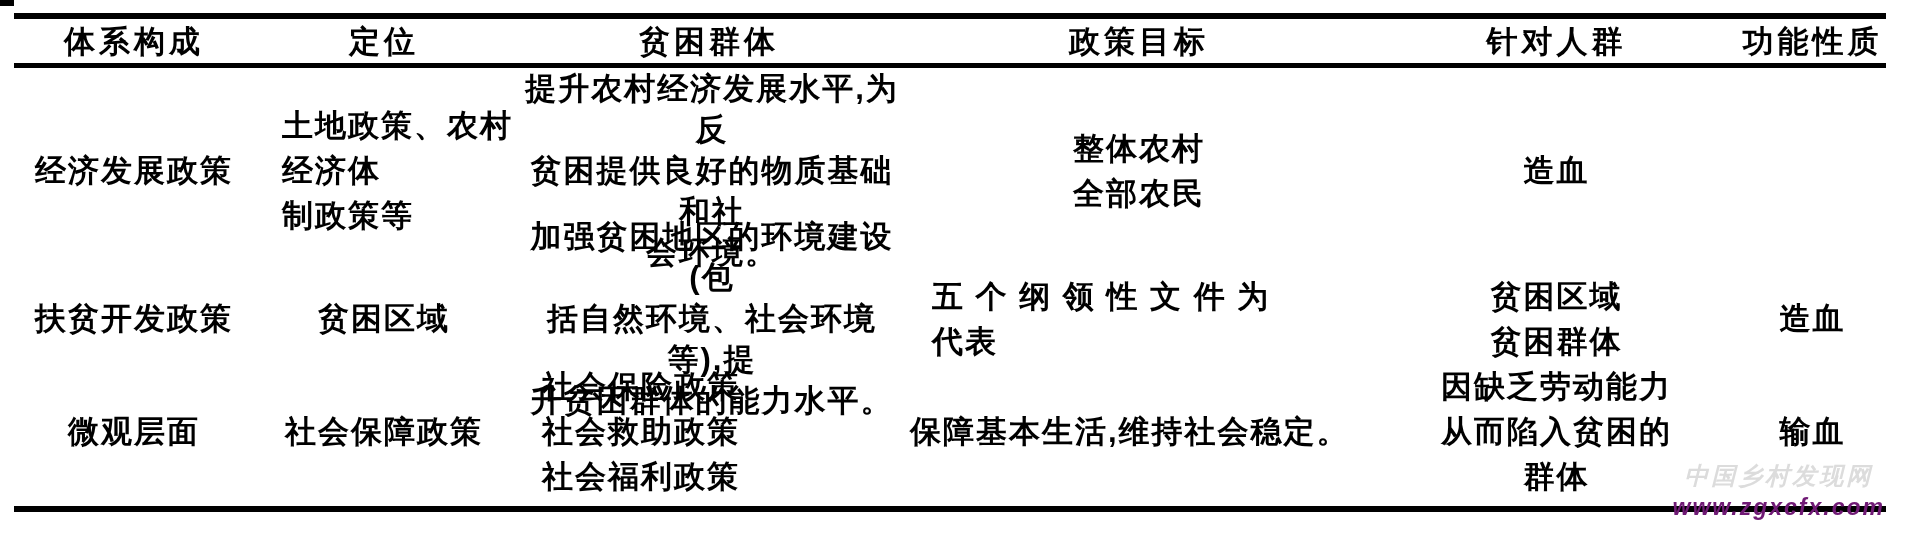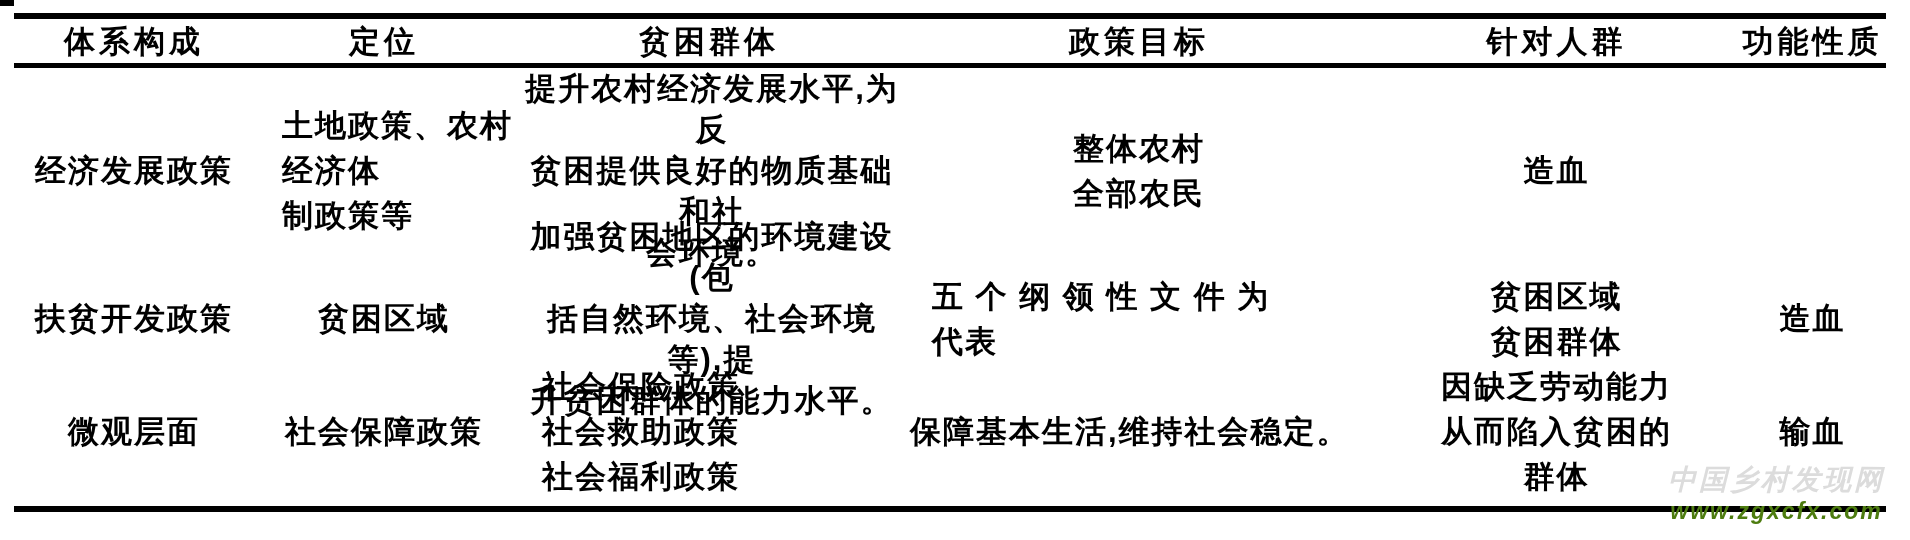--- a/index.html
+++ b/index.html
@@ -52,30 +52,31 @@
   .watermark {
     position: absolute;
     right: 25px;
     top: 466px;
     z-index: 3;
     text-align: center;
     font-weight: bold;
     line-height: 1;
   }
   .wm-name {
-    font-size: 28px;
+    font-size: 24px;
     letter-spacing: 3px;
     color: #dcdcdc;
     font-style: italic;
+    font-family: Liberation Mono, monospace;
   }
   .wm-url {
     margin-top: 6px;
     font-size: 23px;
     letter-spacing: 2px;
-    color: #4d7c0f;
+    color: #701a75;
     font-style: italic;
   }
 </style>
 </head>
 <body>
 
 <div class="page">
   <div class="corner-artifact"></div>
 
   <div class="tbl">

